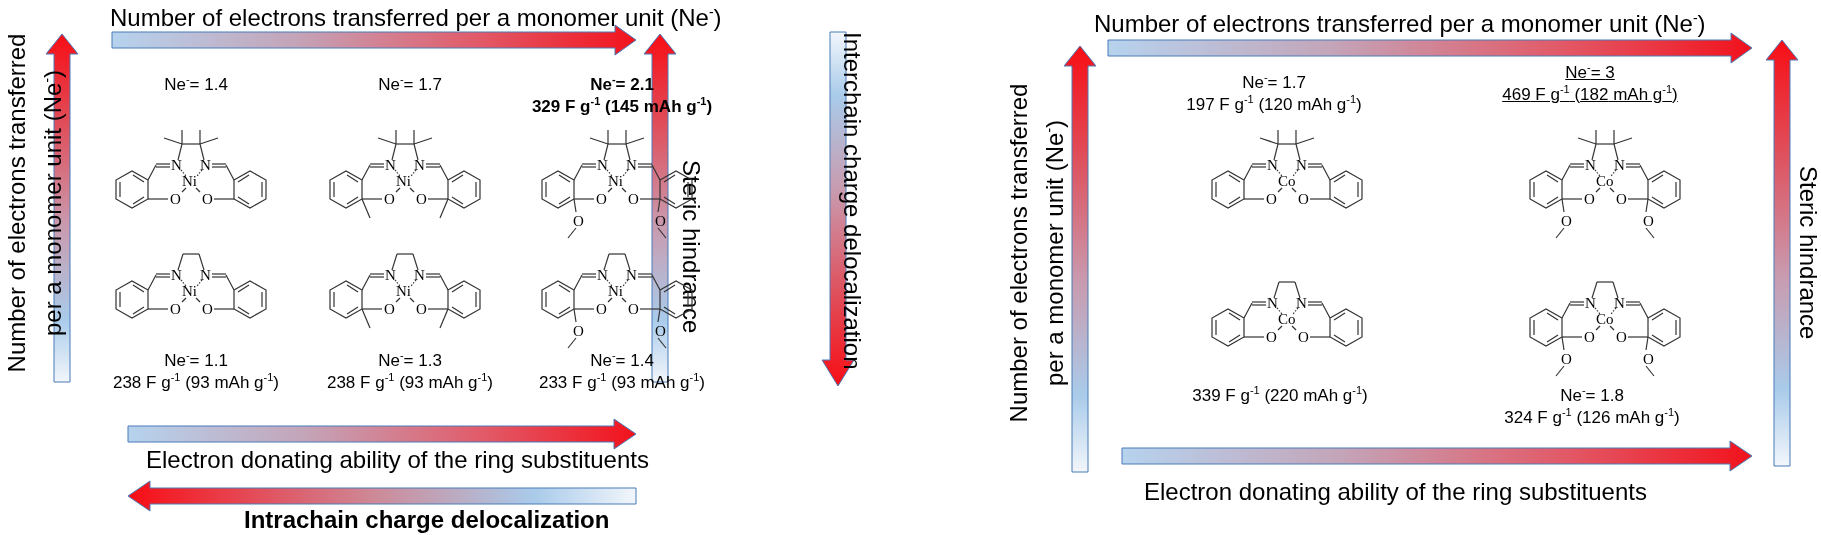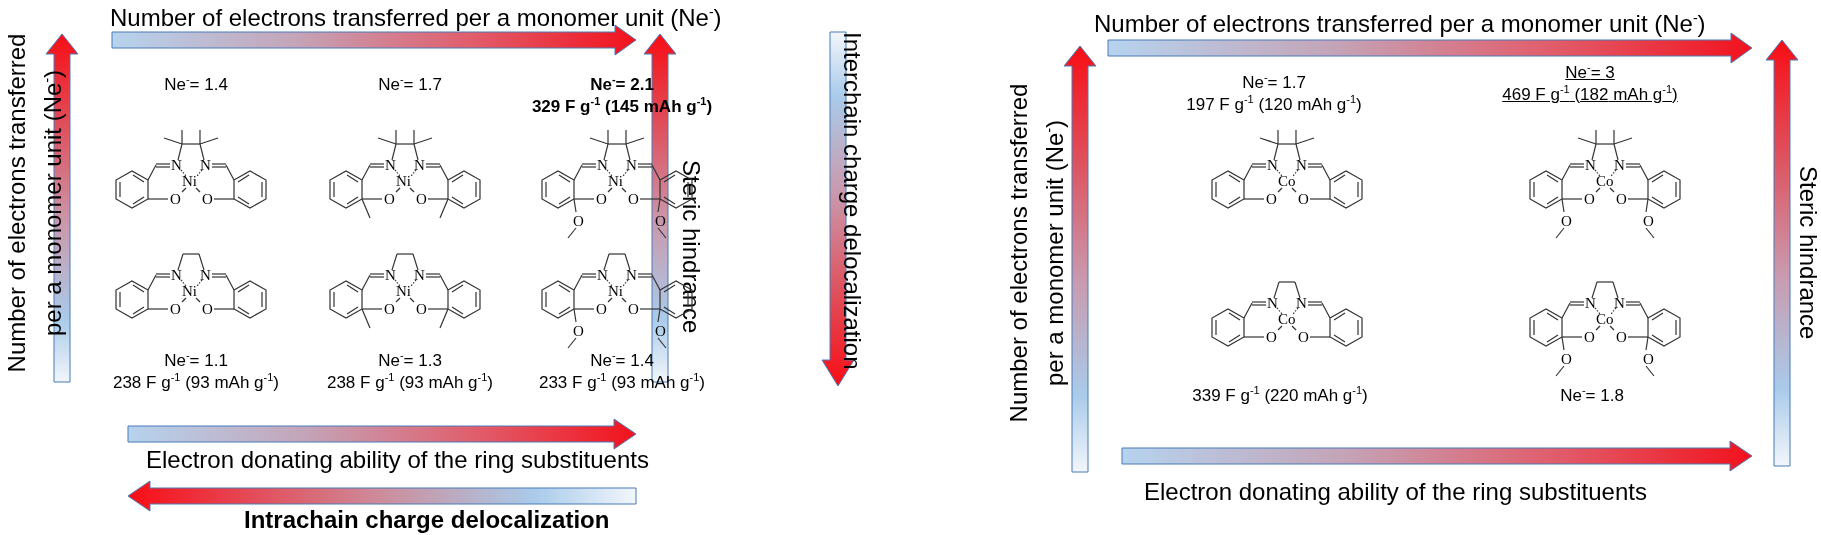--- a/index.html
+++ b/index.html
@@ -366,20 +366,21 @@
   </div>
   <div class="abs lbl" style="left:1480px; top:62px; width:220px;text-decoration:underline;">
     <div><span>Ne</span><sup>-</sup><span>= </span><span>3</span></div>
     <div><span>469</span><span> F g</span><sup>-1</sup><span> (</span><span>182</span><span> mAh g</span><sup>-1</sup><span>)</span></div>
   </div>
   <div class="abs lbl" style="left:1170px; top:385px; width:220px;">
     <div><span>339</span><span> F g</span><sup>-1</sup><span> (</span><span>220</span><span> mAh g</span><sup>-1</sup><span>)</span></div>
   </div>
   <div class="abs lbl" style="left:1482px; top:385px; width:220px;">
     <div><span>Ne</span><sup>-</sup><span>= </span><span>1.8</span></div>
+    <div><span>324</span><span> F g</span><sup>-1</sup><span> (</span><span>126</span><span> mAh g</span><sup>-1</sup><span>)</span></div>
   </div>
 
   <div class="mol" style="left:1212px; top:130px;"><svg width="150" height="110" viewBox="0 0 150 110">
         <line x1="62" y1="30" x2="66" y2="14"></line>
         <line x1="66" y1="14" x2="84" y2="14"></line>
         <line x1="84" y1="14" x2="88" y2="30"></line>
         <line x1="66" y1="14" x2="48" y2="8"></line>
         <line x1="66" y1="14" x2="66" y2="0"></line>
         <line x1="84" y1="14" x2="84" y2="0"></line>
         <line x1="84" y1="14" x2="102" y2="8"></line>

